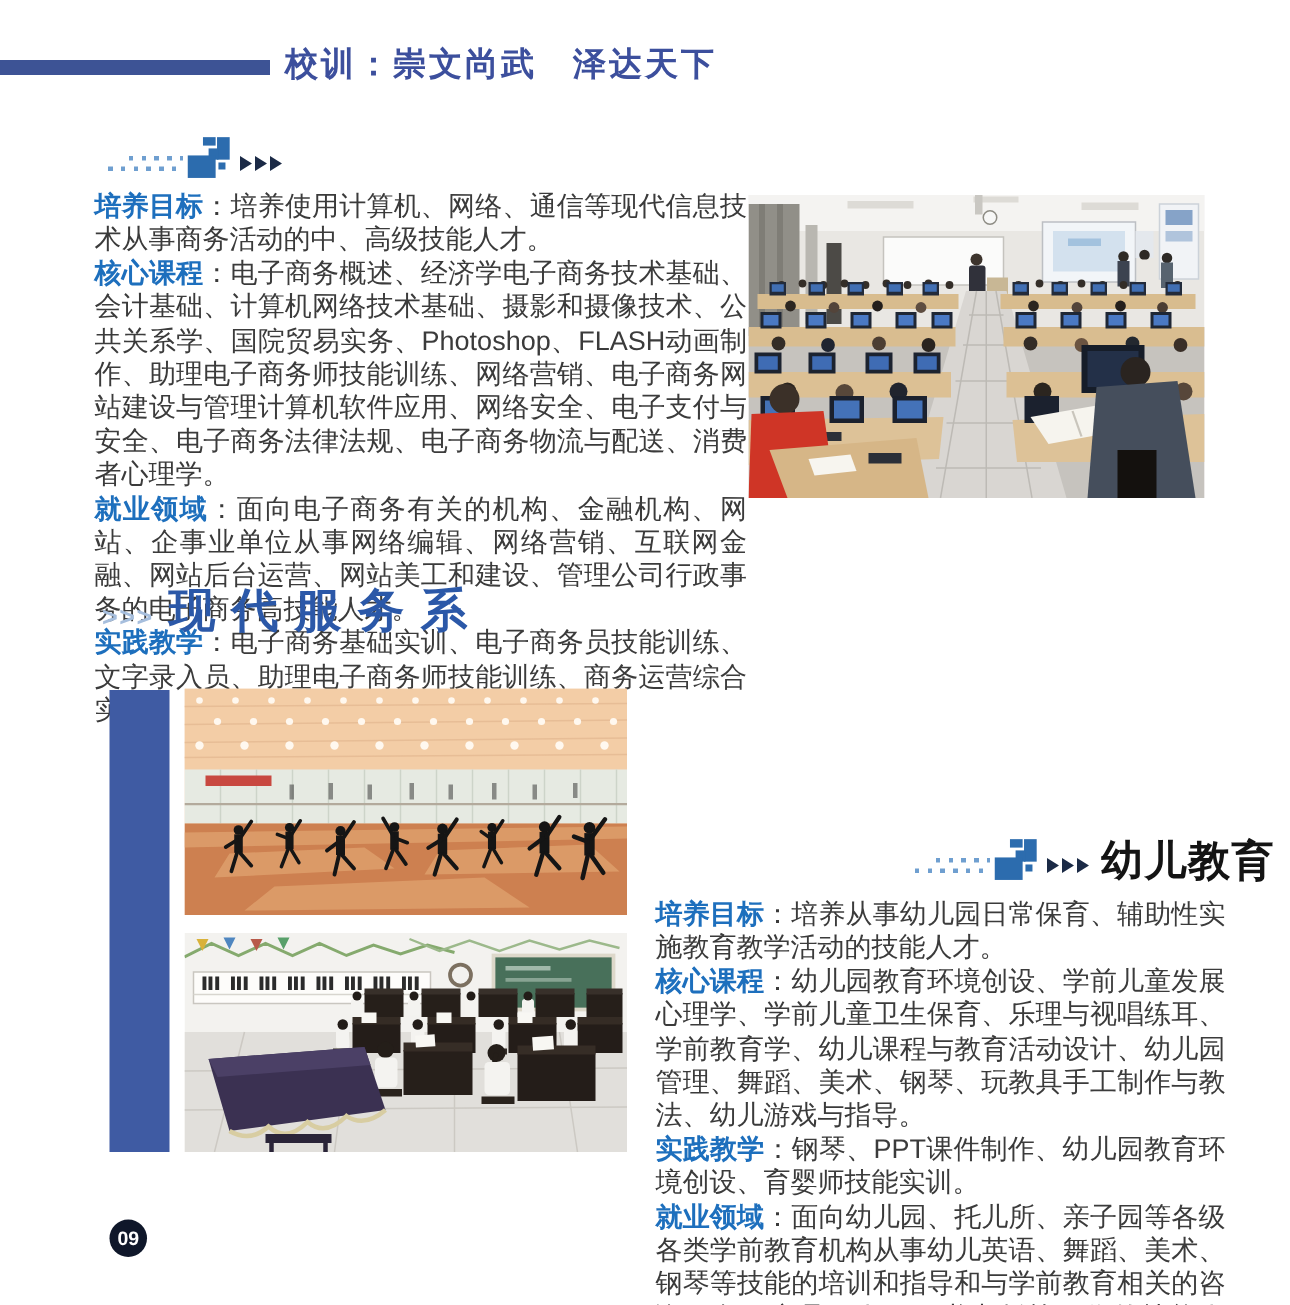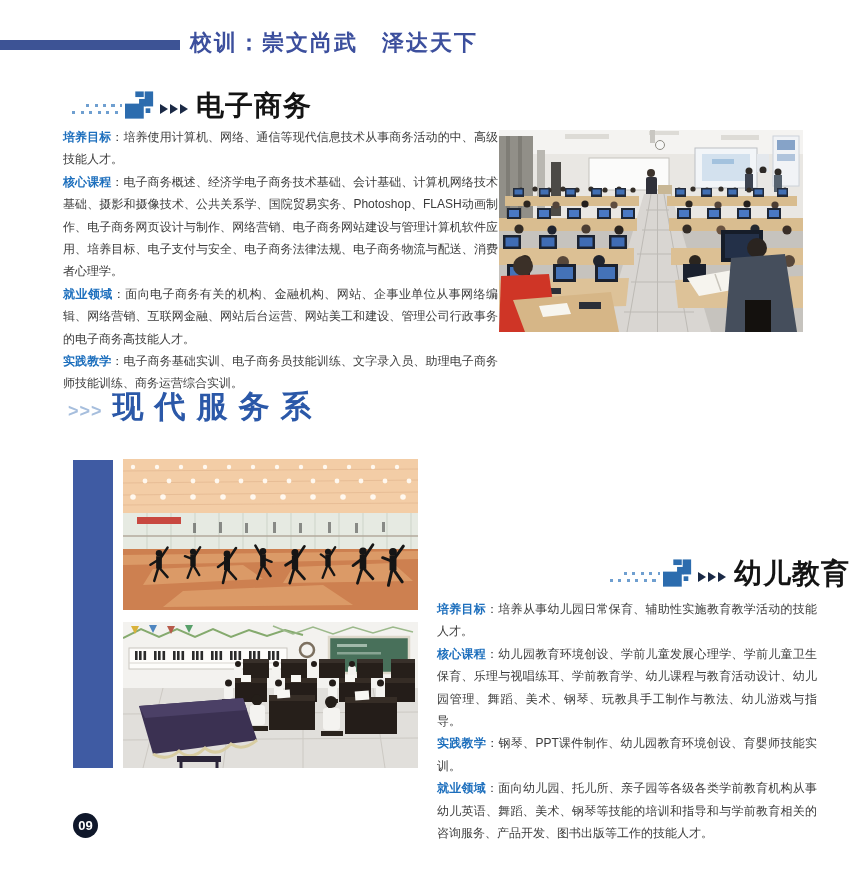--- a/index.html
+++ b/index.html
@@ -20,21 +20,21 @@
   .dot-row.short { width:36px; }
   .dot-row.long  { width:50px; }
   .pixel-icon { width:30px; height:29px; flex:0 0 auto; }
   .tri-arrows { margin:8px 6px 0 5px; flex:0 0 auto; }
   .sec-title { font-size:28px; font-weight:900; color:#141414; letter-spacing:1px; line-height:1; margin-top:2px; }
   
   .dept-header { position:absolute; left:68px; top:386px; display:flex; align-items:flex-start; }
   .chevrons   { font-size:18px; font-weight:700; color:#a6bedd; letter-spacing:1px; margin-top:15px; }
   .dept-title { font-size:31px; font-weight:900; color:#2b58a8; letter-spacing:11px; margin-left:10px; }
   
-  .body-text { position:absolute; font-size:12px; line-height:22.4px; text-align:justify; color:#3b3b3b; }
+  .body-text { position:absolute; font-size:18px; line-height:22.4px; text-align:justify; color:#3b3b3b; }
   #ec-text  { left:63px;  top:126px; width:435px; }
   #pre-text { left:437px; top:598px; width:380px; }
   .body-text p { margin:0; }
   .lbl { color:#1d6fbd; font-weight:700; }
   
   .photo { position:absolute; display:block; }
   #photo-lab   { left:499px; top:130px; }
   #bar-left    { position:absolute; left:73px; top:460px; width:40px; height:308px; background:#3f5ba3; }
   #photo-dance { left:123px; top:459px; }
   #photo-piano { left:123px; top:622px; }
@@ -65,26 +65,25 @@
         <rect x="22" y="18" width="5" height="5"></rect>
       </g>
     </svg>
     <svg class="tri-arrows" width="30" height="12" viewBox="0 0 30 12">
       <g fill="#1b2a46">
           <polygon points="0,1 8,6 0,11"></polygon>
           <polygon points="10,1 18,6 10,11"></polygon>
           <polygon points="20,1 28,6 20,11"></polygon>
         </g>
     </svg>
-    <div class="sec-title">电子商务</div>
   </div>
 
   <div class="body-text" id="ec-text">
     <p><span class="lbl">培养目标</span><span>：培养使用计算机、网络、通信等现代信息技术从事商务活动的中、高级技能人才。</span></p>
-    <p><span class="lbl">核心课程</span><span>：电子商务概述、经济学电子商务技术基础、会计基础、计算机网络技术基础、摄影和摄像技术、公共关系学、国院贸易实务、Photoshop、FLASH动画制作、电子商务网页设计与制作、网络营销、电子商务网站建设与管理计算机软件应用、培养目标、电子支付与安全、电子商务法律法规、电子商务物流与配送、消费者心理学。</span></p>
+    <p><span class="lbl">核心课程</span><span>：电子商务概述、经济学电子商务技术基础、会计基础、计算机网络技术基础、摄影和摄像技术、公共关系学、国院贸易实务、Photoshop、FLASH动画制作、助理电子商务师技能训练、网络营销、电子商务网站建设与管理计算机软件应用、网络安全、电子支付与安全、电子商务法律法规、电子商务物流与配送、消费者心理学。</span></p>
     <p><span class="lbl">就业领域</span><span>：面向电子商务有关的机构、金融机构、网站、企事业单位从事网络编辑、网络营销、互联网金融、网站后台运营、网站美工和建设、管理公司行政事务的电子商务高技能人才。</span></p>
     <p><span class="lbl">实践教学</span><span>：电子商务基础实训、电子商务员技能训练、文字录入员、助理电子商务师技能训练、商务运营综合实训。</span></p>
   </div>
 
   <svg class="photo" id="photo-lab" width="304" height="202" viewBox="0 0 304 202">
     <rect width="304" height="202" fill="#e9e7e3"></rect>
     <rect width="304" height="24" fill="#f4f3f1"></rect>
     <rect x="66" y="4" width="44" height="5" fill="#dddbd6"></rect>
       <rect x="150" y="1" width="30" height="4" fill="#dddbd6"></rect>
       <rect x="222" y="5" width="38" height="5" fill="#dddbd6"></rect>

